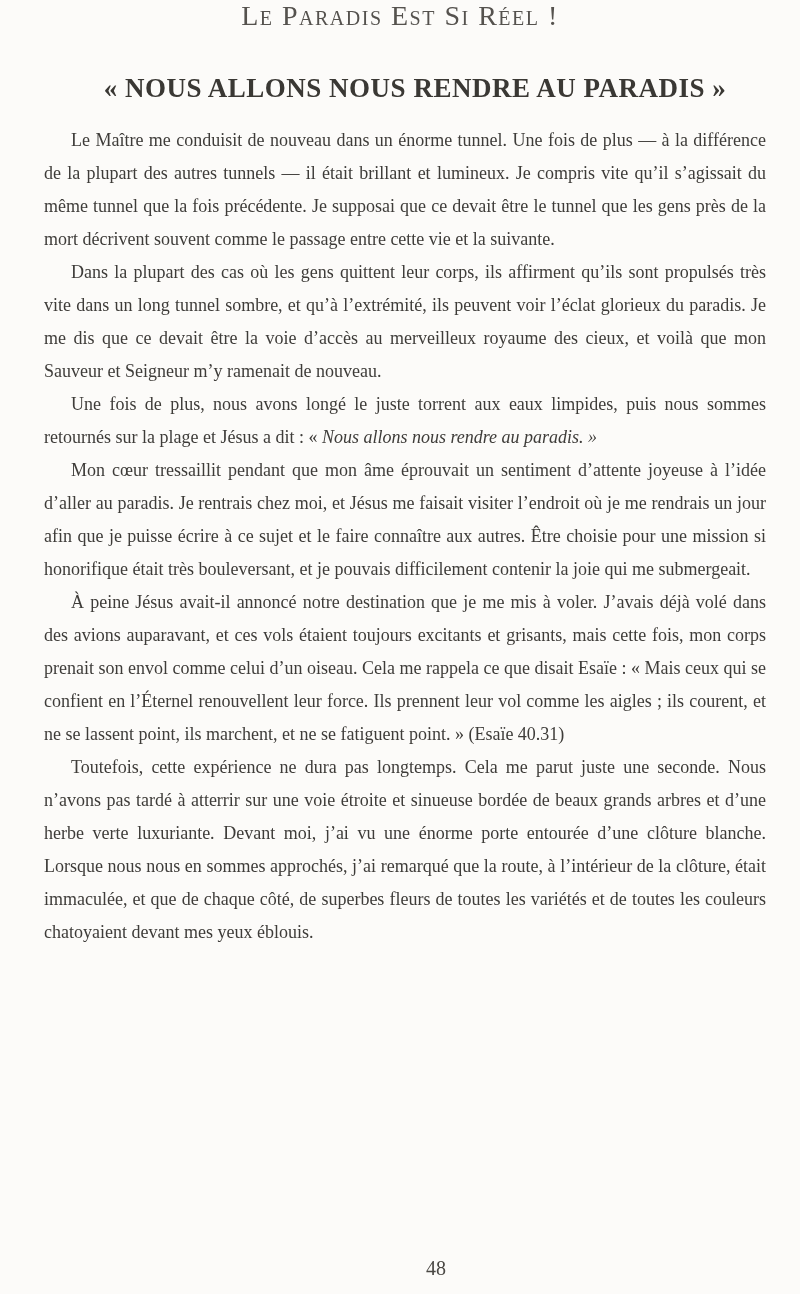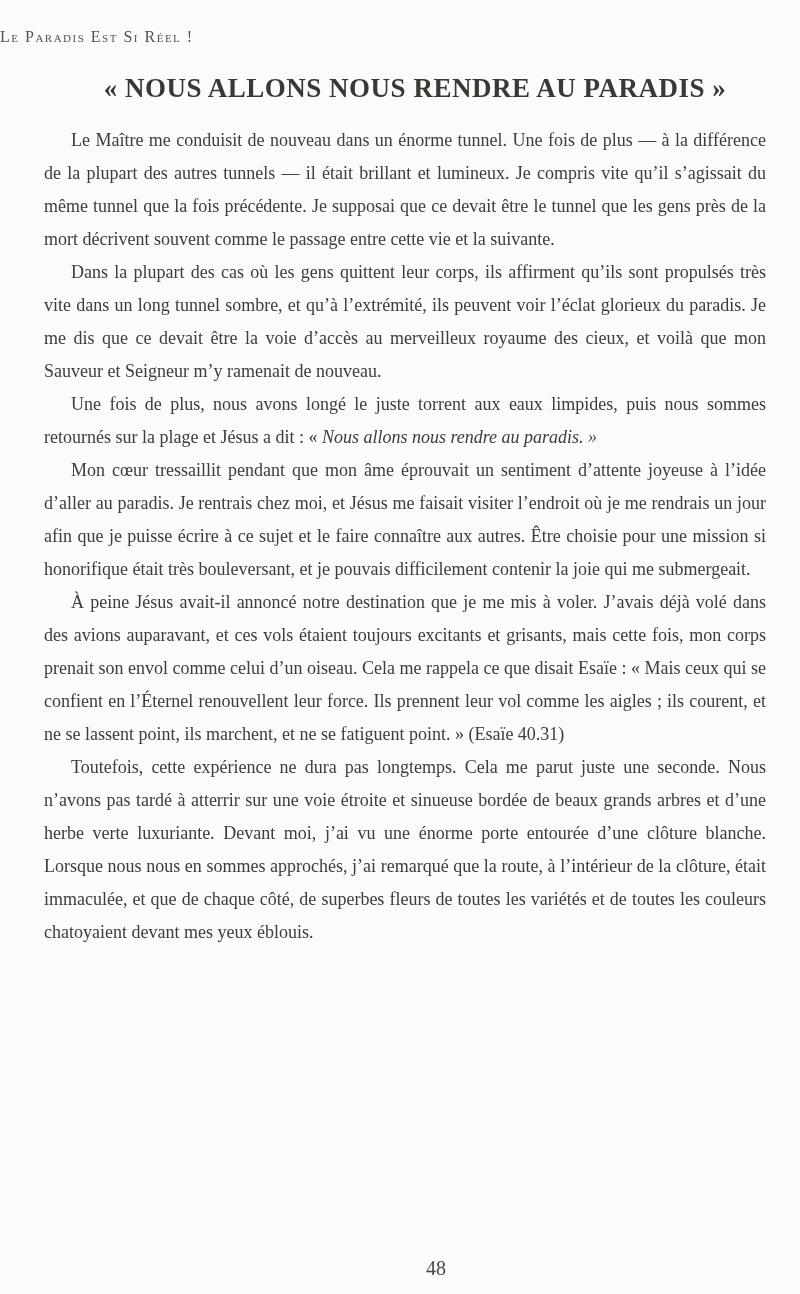--- a/index.html
+++ b/index.html
@@ -13,25 +13,26 @@
     height: 1294px;
     margin: 0 auto;
     box-sizing: border-box;
     background: var(--page-bg, #fcfbf9);
     color: var(--text-color, #3e3c39);
     font-family: "Liberation Serif", "DejaVu Serif", serif;
     overflow: hidden;
   }
   .running-header {
     position: absolute;
-    top: 28px;
+    top: 0;
     left: 0;
     width: 100%;
+    text-align: center;
     font-variant: small-caps;
-    font-size: 16px;
+    font-size: 28px;
     letter-spacing: 1.5px;
     color: var(--header-color, #55524e);
   }
   .chapter-title {
     position: absolute;
     top: 58px;
     left: 0;
     width: 100%;
     margin: 15px;
     text-align: center;

